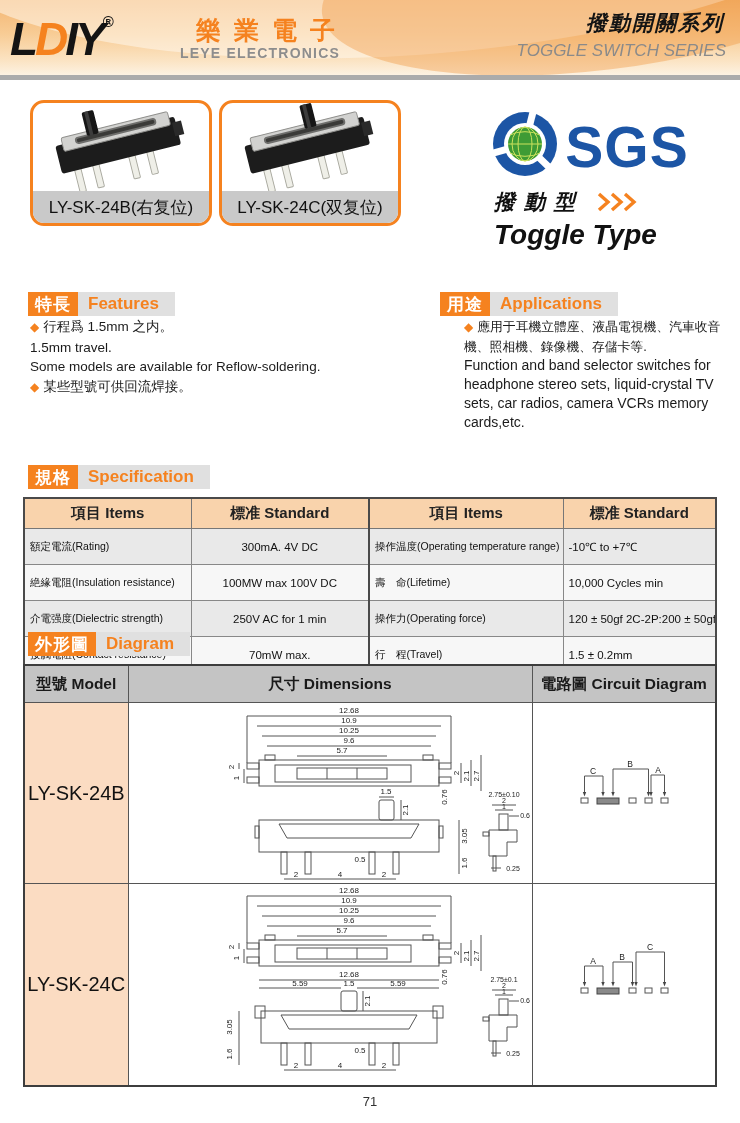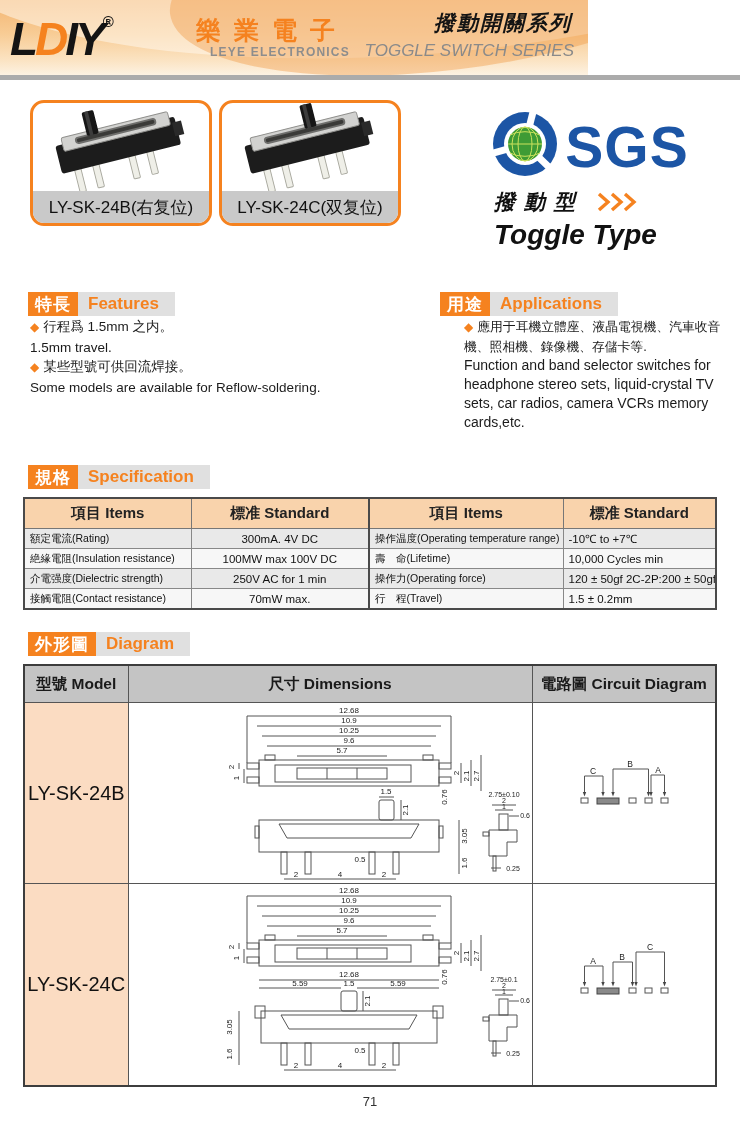--- a/index.html
+++ b/index.html
@@ -1,32 +1,32 @@
 <!DOCTYPE html>
 <html><head>
 <meta charset="utf-8">
 <style>
   body{margin:0;background:#fff;}
   .page{position:relative;width:740px;height:1123px;background:#fff;overflow:hidden;
         font-family:"Liberation Sans",sans-serif;color:#222;}
   
-  .hdr{position:absolute;left:0;top:0;width:588px;height:75px;overflow:hidden;
+  .hdr{position:absolute;left:0;top:0;width:740px;height:75px;overflow:hidden;
        background:linear-gradient(180deg,#F3B470 0%,#F8CC95 45%,#FBE3C2 80%,#FDF2E2 100%);}
   .hdr::before{content:"";position:absolute;width:980px;height:300px;border-radius:50%;
        background:rgba(255,248,236,.55);top:-245px;left:-80px;transform:rotate(-4deg);}
   .hdr::after{content:"";position:absolute;width:560px;height:180px;border-radius:50%;
        background:rgba(238,148,58,.38);top:-110px;right:-140px;transform:rotate(-7deg);}
   .hdr-bar{position:absolute;left:0;top:75px;width:740px;height:5px;background:#ABABAB;}
   .logo{position:absolute;left:10px;top:12px;font-size:46px;font-weight:bold;font-style:italic;
         letter-spacing:-3px;color:#141414;z-index:3;}
   .logo .d{color:#F5821F;}
   .logo .reg{font-size:15px;vertical-align:28px;letter-spacing:0;font-style:normal;}
   .comp-cn{position:absolute;left:196px;top:14px;font-size:25px;font-weight:bold;color:#F5821F;
         letter-spacing:13px;z-index:3;white-space:nowrap;}
-  .comp-en{position:absolute;left:210px;top:45px;font-size:12px;font-weight:bold;color:#8D8D8D;
+  .comp-en{position:absolute;left:180px;top:45px;font-size:14px;font-weight:bold;color:#8D8D8D;
         letter-spacing:1.2px;z-index:3;}
   .ser-cn{position:absolute;right:16px;top:9px;font-size:21px;font-weight:bold;font-style:italic;
         color:#141414;letter-spacing:2px;z-index:3;}
   .ser-en{position:absolute;right:14px;top:41px;font-size:17px;font-style:italic;color:#8A8A8A;z-index:3;}
   
   .card{position:absolute;top:100px;width:182px;height:126px;border:3px solid #F5821F;
         border-radius:14px;background:#fff;overflow:hidden;box-sizing:border-box;}
   .card .img{position:absolute;left:0;top:0;right:0;bottom:32px;display:flex;align-items:center;justify-content:center;}
   .card .cap{position:absolute;left:0;right:0;bottom:0;height:32px;background:#C9C9C9;
         display:flex;align-items:center;justify-content:center;font-size:17px;color:#111;white-space:nowrap;}
@@ -44,21 +44,21 @@
   .feat{position:absolute;left:30px;top:317px;width:402px;font-size:13.5px;line-height:19.5px;color:#1b1b1b;}
   .apps{position:absolute;left:464px;top:317px;width:278px;color:#1b1b1b;}
   .apps .cnp{font-size:12.8px;line-height:19px;}
   .apps .enp{font-size:14px;line-height:19px;margin-top:0;}
   .blt{color:#F5821F;font-size:12px;margin-right:4px;}
   
   table{border-collapse:collapse;table-layout:fixed;background:#fff;}
   .spec{position:absolute;left:23px;top:497px;width:692px;border:2px solid #4a4a4a;}
   .spec th{background:#F9D3AC;height:27px;font-size:15px;font-weight:bold;color:#222;
         border:1px solid #777;white-space:nowrap;overflow:hidden;}
-  .spec td{height:19px;font-size:10.5px;padding:0 5px;border:1px solid #888;color:#111;
+  .spec td{height:19px;font-size:10.5px;padding:8px 5px;border:1px solid #888;color:#111;
         white-space:nowrap;overflow:hidden;}
   .spec td.std{font-size:11.5px;margin-top:48px;}
   .spec tr.g{background:#E9E9E9;} .spec tr.w{background:#F7F7F7;}
   .spec .mid{border-left:2px solid #4a4a4a;}
   .diag{position:absolute;left:23px;top:664px;width:692px;border:2px solid #3d3d3d;}
   .diag th{background:#C4C4C4;height:34px;font-size:15.5px;font-weight:bold;color:#1a1a1a;
         border:1px solid #555;}
   .diag td{border:1px solid #555;padding:0;vertical-align:middle;background:#fff;}
   .diag td.model{background:#FBDCC2;text-align:center;font-size:20px;color:#111;}
   .diag svg{display:block;}
@@ -163,22 +163,22 @@
   </div>
   <div class="type-en">Toggle Type</div>
 
   <div class="sech" style="left:28px;top:292px">
     <span class="cn">特長</span>
     <span class="en">Features</span>
   </div>
   <div class="feat">
     <div><span class="blt">◆</span><span>行程爲 1.5mm 之内。</span></div>
     <div><span>1.5mm travel.</span></div>
+    <div><span>Some models are available for Reflow-soldering.</span></div>
     <div><span class="blt">◆</span><span>某些型號可供回流焊接。</span></div>
-    <div><span>Some models are available for Reflow-soldering.</span></div>
   </div>
 
   <div class="sech" style="left:440px;top:292px">
     <span class="cn">用途</span>
     <span class="en">Applications</span>
   </div>
   <div class="apps">
     <div class="cnp"><span class="blt">◆</span><span>應用于耳機立體座、液晶電視機、汽車收音機、照相機、錄像機、存儲卡等.</span></div>
     <div class="enp">Function and band selector switches for headphone stereo sets, liquid-crystal TV sets, car radios, camera VCRs memory cards,etc.</div>
   </div>

